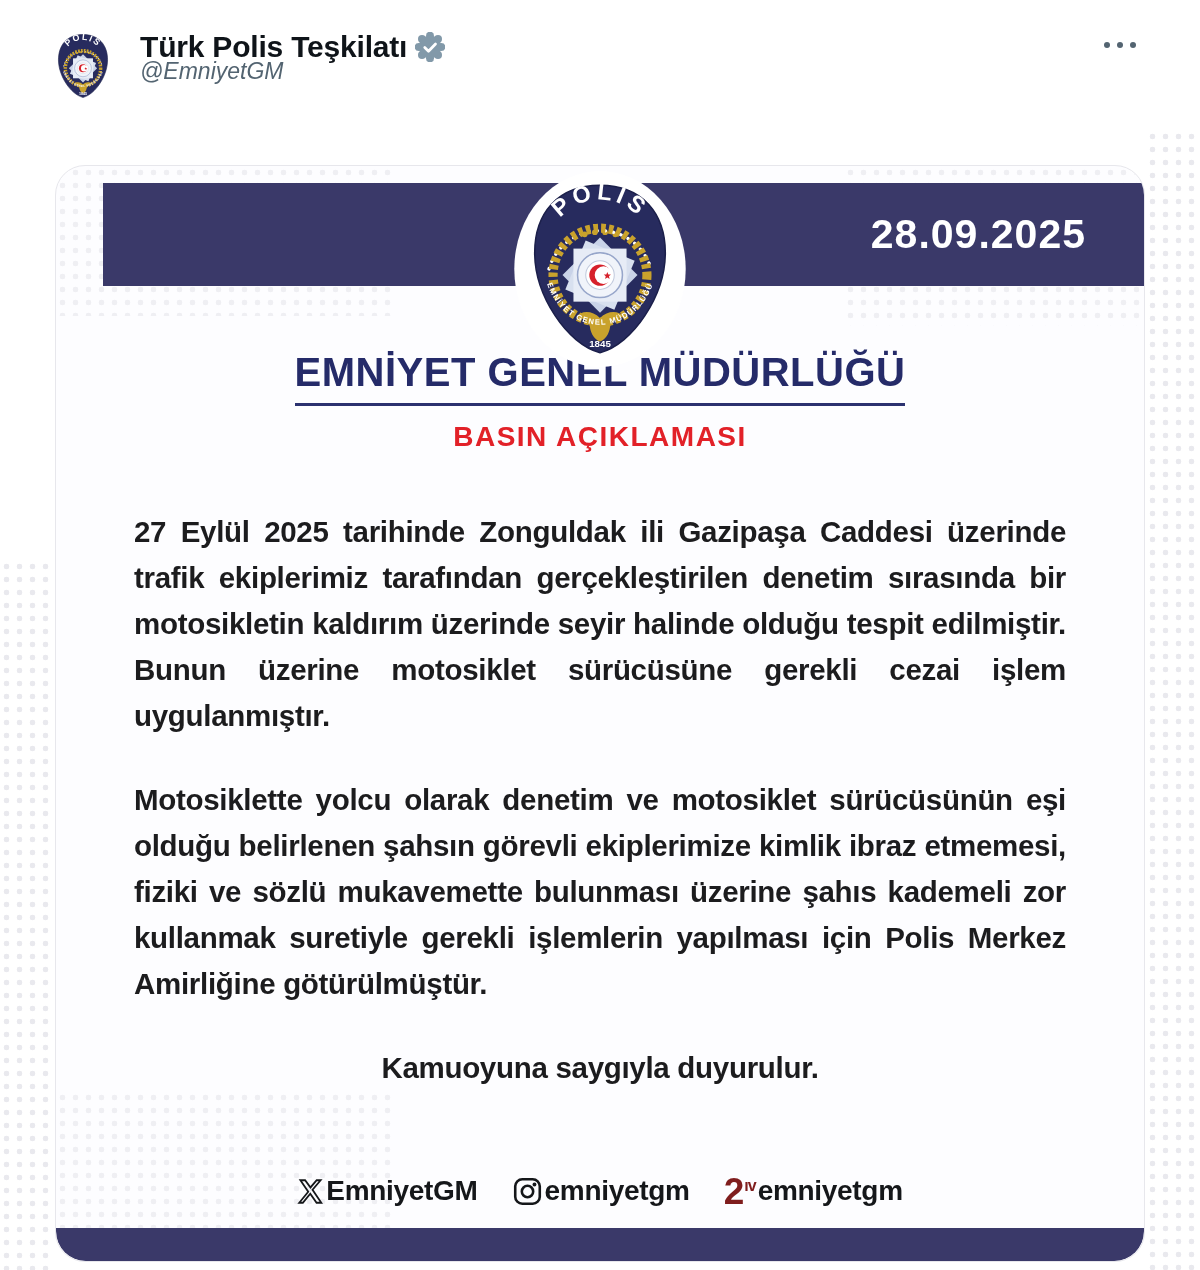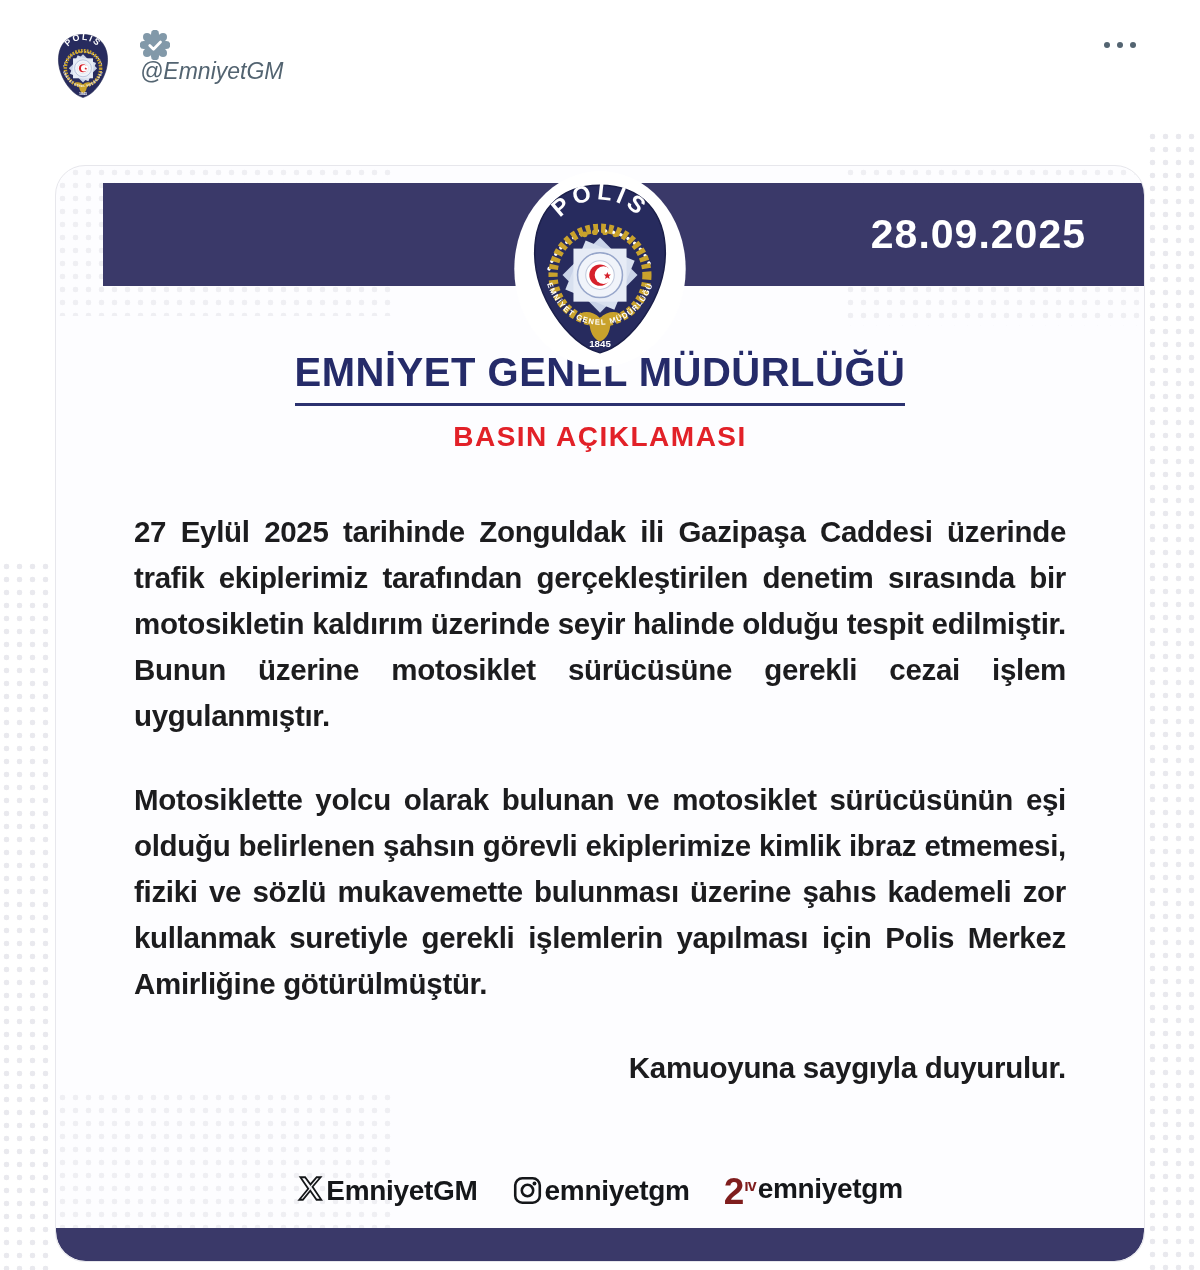--- a/index.html
+++ b/index.html
@@ -59,27 +59,27 @@
     letter-spacing:0.5px; border-bottom:3px solid #2c3270; padding-bottom:8px;
   }
   .subtitle { margin-top:15px; font-size:28px; font-weight:700; color:#e22128; letter-spacing:1.5px; }
 
   .body-text { position:relative; margin:56px 78px 4px 78px; z-index:1; }
   .body-text p {
     font-size:29.5px; font-weight:700; color:#1c1c1e;
     line-height:46px; text-align:justify; letter-spacing:-0.3px;
     margin-bottom:38px;
   }
-  .body-text p.closing { text-align:right; margin-bottom:0; }
+  .body-text p.closing { text-align:center; margin-bottom:0; }
 
   .social-row {
     position:absolute; left:0; right:0; bottom:47px; height:46px;
     display:flex; justify-content:center; align-items:center; gap:34px; z-index:1;
   }
-  .social-item { display:flex; align-items:flex-start; gap:2px; }
+  .social-item { display:flex; align-items:center; gap:2px; }
   .social-label { font-size:28px; font-weight:700; color:#15171a; letter-spacing:-0.3px; }
   .nsosyal-glyph { font-size:37px; font-weight:800; color:#7f1d1d; line-height:1; }
   .nsosyal-glyph sup { font-size:16px; font-weight:800; vertical-align:super; letter-spacing:-1px; }
 
   .bottom-bar {
     position:absolute; left:0; right:0; bottom:0; height:33px;
     background:#3a3969; border-radius:0 0 30px 30px; z-index:1;
   }
 </style>
 </head>
@@ -121,20 +121,21 @@
 </svg>
 
 <div class="halftone halftone-right"></div>
 <div class="halftone halftone-left"></div>
 
 <div class="tweet-header">
   <svg class="avatar" viewBox="0 0 172 196">
     <use href="#emblem-g"></use>
   </svg>
   <div class="name-row">
+    <span class="display-name">Türk Polis Teşkilatı</span>
     <svg class="verified" viewBox="0 0 24 24">
       <g fill="#8299a9">
         <circle cx="21" cy="12" r="3.2"></circle>
           <circle cx="18.4" cy="18.4" r="3.2"></circle>
         <circle cx="12" cy="21" r="3.2"></circle>
           <circle cx="5.6" cy="18.4" r="3.2"></circle>
         <circle cx="3" cy="12" r="3.2"></circle>
           <circle cx="5.6" cy="5.6" r="3.2"></circle>
         <circle cx="12" cy="3" r="3.2"></circle>
           <circle cx="18.4" cy="5.6" r="3.2"></circle>
@@ -164,21 +165,21 @@
     <use href="#emblem-g"></use>
   </svg>
 
   <div class="title-wrap">
     <div class="org-title">EMNİYET GENEL MÜDÜRLÜĞÜ</div>
     <div class="subtitle">BASIN AÇIKLAMASI</div>
   </div>
 
   <div class="body-text">
     <p>27 Eylül 2025 tarihinde Zonguldak ili Gazipaşa Caddesi üzerinde trafik ekiplerimiz tarafından gerçekleştirilen denetim sırasında bir motosikletin kaldırım üzerinde seyir halinde olduğu tespit edilmiştir. Bunun üzerine motosiklet sürücüsüne gerekli cezai işlem uygulanmıştır.</p>
-    <p>Motosiklette yolcu olarak bulunan ve motosiklet sürücüsünün eşi olduğu belirlenen şahsın görevli ekiplerimize kimlik ibraz etmemesi, fiziki ve sözlü mukavemette bulunması üzerine şahıs kademeli zor kullanmak suretiyle gerekli işlemlerin yapılması için Polis Merkez Amirliğine götürülmüştür.</p>
+    <p>Motosiklette yolcu olarak denetim ve motosiklet sürücüsünün eşi olduğu belirlenen şahsın görevli ekiplerimize kimlik ibraz etmemesi, fiziki ve sözlü mukavemette bulunması üzerine şahıs kademeli zor kullanmak suretiyle gerekli işlemlerin yapılması için Polis Merkez Amirliğine götürülmüştür.</p>
     <p class="closing">Kamuoyuna saygıyla duyurulur.</p>
   </div>
 
   <div class="social-row">
     <div class="social-item">
       <svg width="27" height="27" viewBox="0 0 24 24">
         <path d="M3,2 h4.2 L12,8.4 17.5,2 H21 L13.8,10.4 21.6,22 h-4.2 L11.8,13.9 5.2,22 H2 L10,12.2 Z" fill="none" stroke="#15171a" stroke-width="1.6"></path>
       </svg>
       <span class="social-label">EmniyetGM</span>
     </div>

